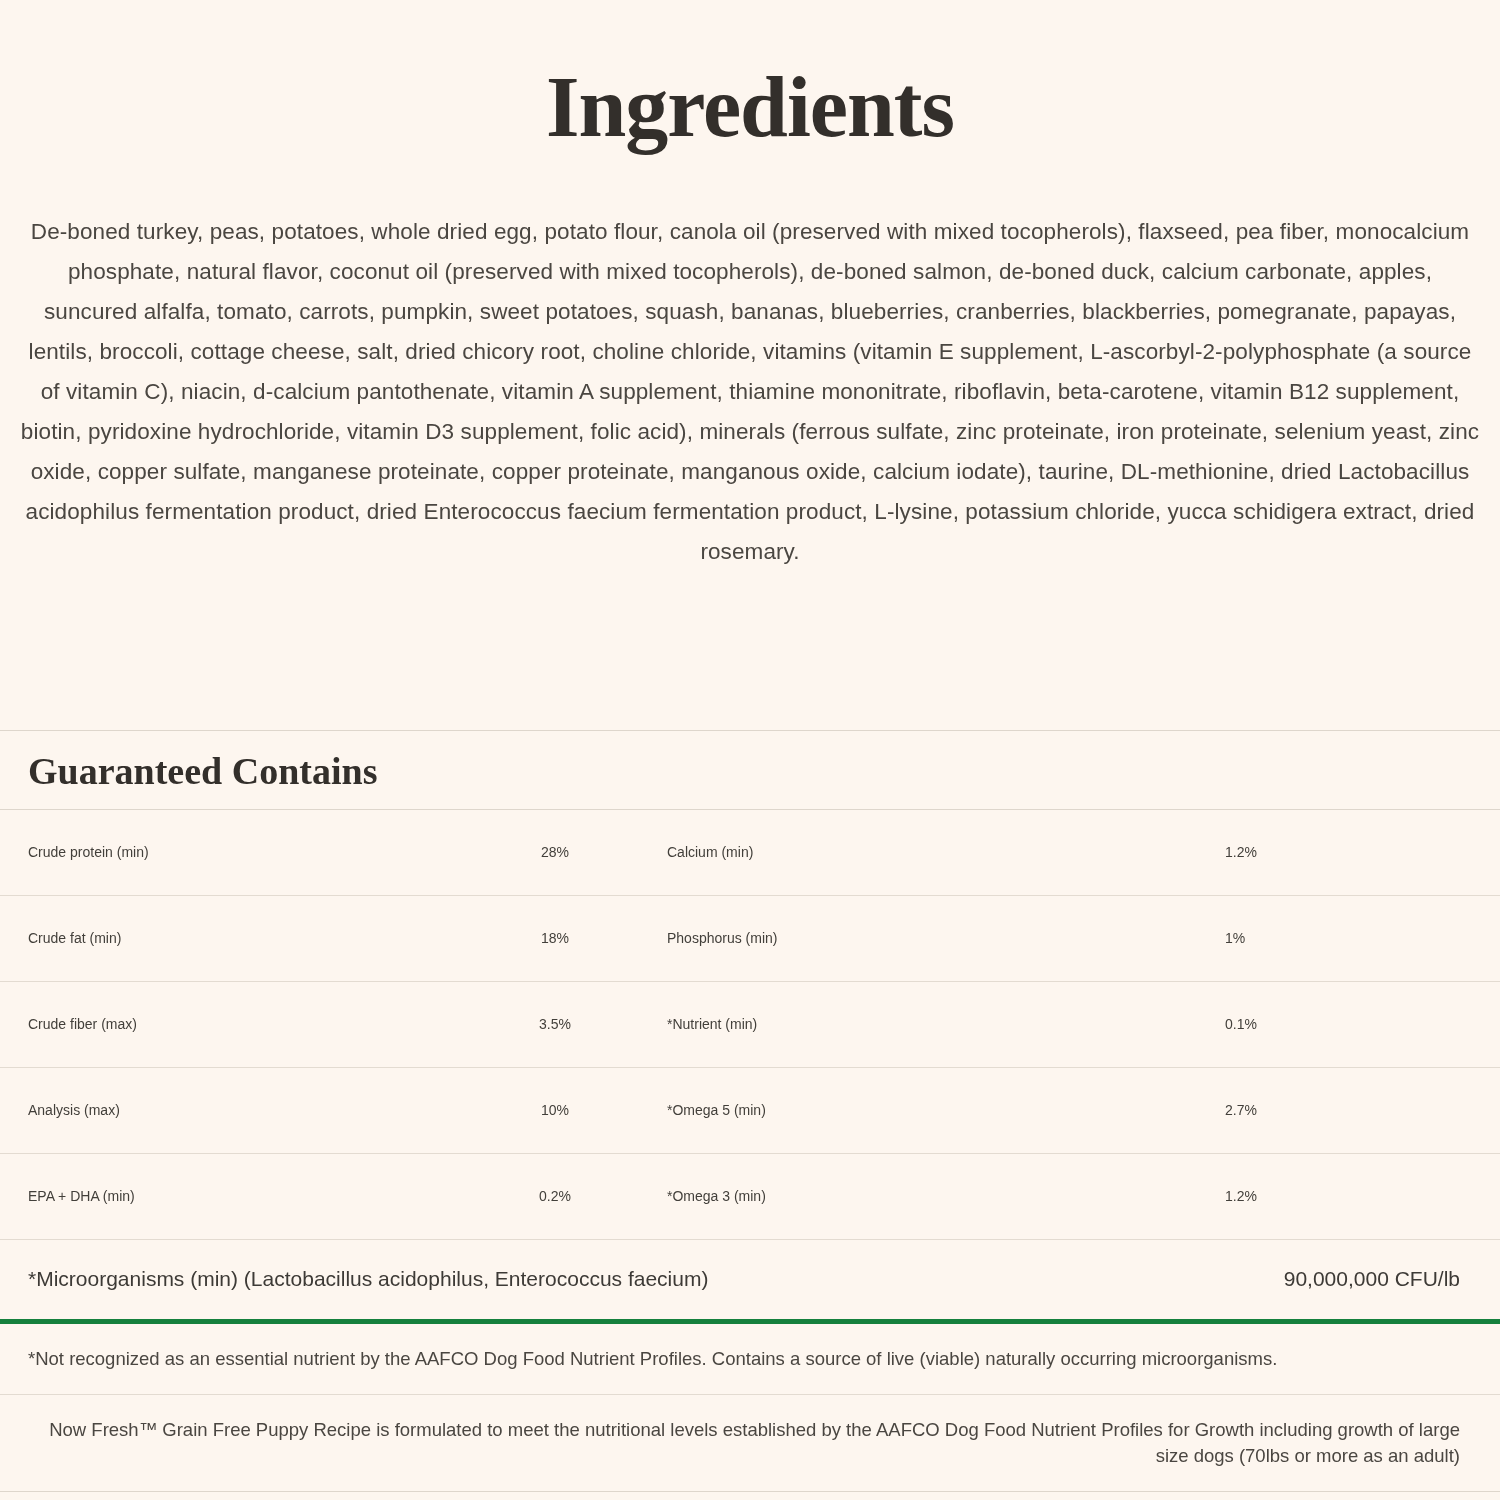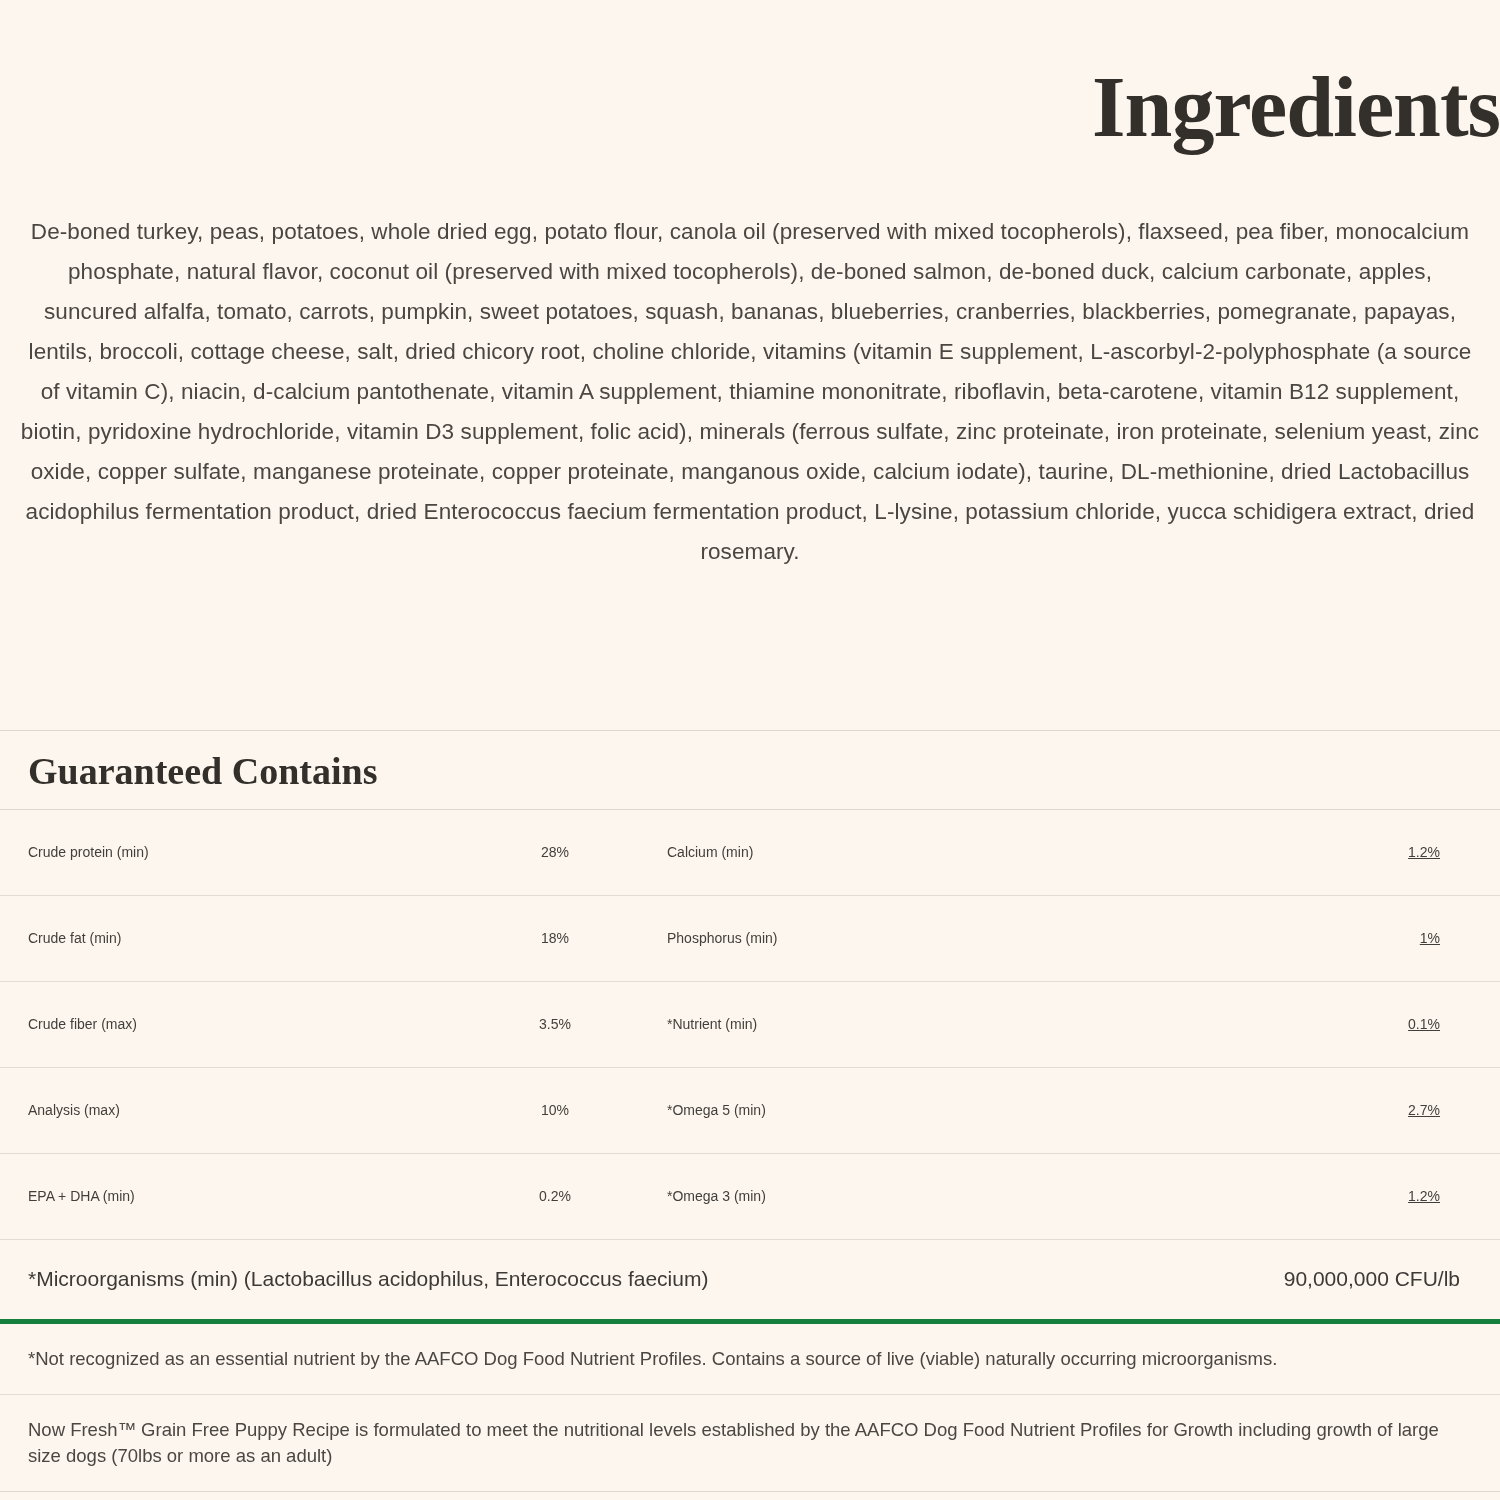--- a/index.html
+++ b/index.html
@@ -18,21 +18,21 @@
     width: 1500px;
     height: 1500px;
     position: relative;
     box-sizing: border-box;
   }
   .title {
     font-family: "Liberation Serif", serif;
     font-weight: bold;
     font-size: 86px;
     line-height: 1.0;
-    text-align: right;
+    text-align: center;
     color: #332f2b;
     padding-top: 6px;
     letter-spacing: -1px;
   }
   .ingredients-body {
     margin: 62px 20px 0 20px;
     font-size: 22.5px;
     line-height: 40px;
     text-align: center;
     color: #4a4641;
@@ -75,23 +75,22 @@
   .c-val-left {
     width: 180px;
     text-align: center;
   }
   .c-label-right {
     width: 580px;
     padding-left: 22px;
   }
   .c-val-right {
     flex: 1;
-    text-align: right;
+    text-align: left;
     padding-right: 60px;
-    text-decoration: underline;
   }
   .micro-row {
     display: flex;
     align-items: center;
     height: 84px;
     border-bottom: 5px solid #15803d;
     box-sizing: border-box;
   }
   .micro-label {
     padding-left: 28px;
@@ -105,21 +104,21 @@
     padding-right: 40px;
     box-sizing: border-box;
   }
   .note {
     padding: 22px 40px 22px 28px;
     font-size: 18.5px;
     line-height: 26px;
     color: #4a4641;
     border-bottom: 1px solid #e3dbd1;
   }
-  .note:last-child { border-bottom: none; }
+  .note:last-child { border-bottom: none; text-align: right; }
 </style>
 </head>
 <body>
 
 <div class="page">
 
   <h1 class="title">Ingredients</h1>
 
   <p class="ingredients-body">De-boned turkey, peas, potatoes, whole dried egg, potato flour, canola oil (preserved with mixed tocopherols), flaxseed, pea fiber, monocalcium phosphate, natural flavor, coconut oil (preserved with mixed tocopherols), de-boned salmon, de-boned duck, calcium carbonate, apples, suncured alfalfa, tomato, carrots, pumpkin, sweet potatoes, squash, bananas, blueberries, cranberries, blackberries, pomegranate, papayas, lentils, broccoli, cottage cheese, salt, dried chicory root, choline chloride, vitamins (vitamin E supplement, L-ascorbyl-2-polyphosphate (a source of vitamin C), niacin, d-calcium pantothenate, vitamin A supplement, thiamine mononitrate, riboflavin, beta-carotene, vitamin B12 supplement, biotin, pyridoxine hydrochloride, vitamin D3 supplement, folic acid), minerals (ferrous sulfate, zinc proteinate, iron proteinate, selenium yeast, zinc oxide, copper sulfate, manganese proteinate, copper proteinate, manganous oxide, calcium iodate), taurine, DL-methionine, dried Lactobacillus acidophilus fermentation product, dried Enterococcus faecium fermentation product, L-lysine, potassium chloride, yucca schidigera extract, dried rosemary.</p>
 

